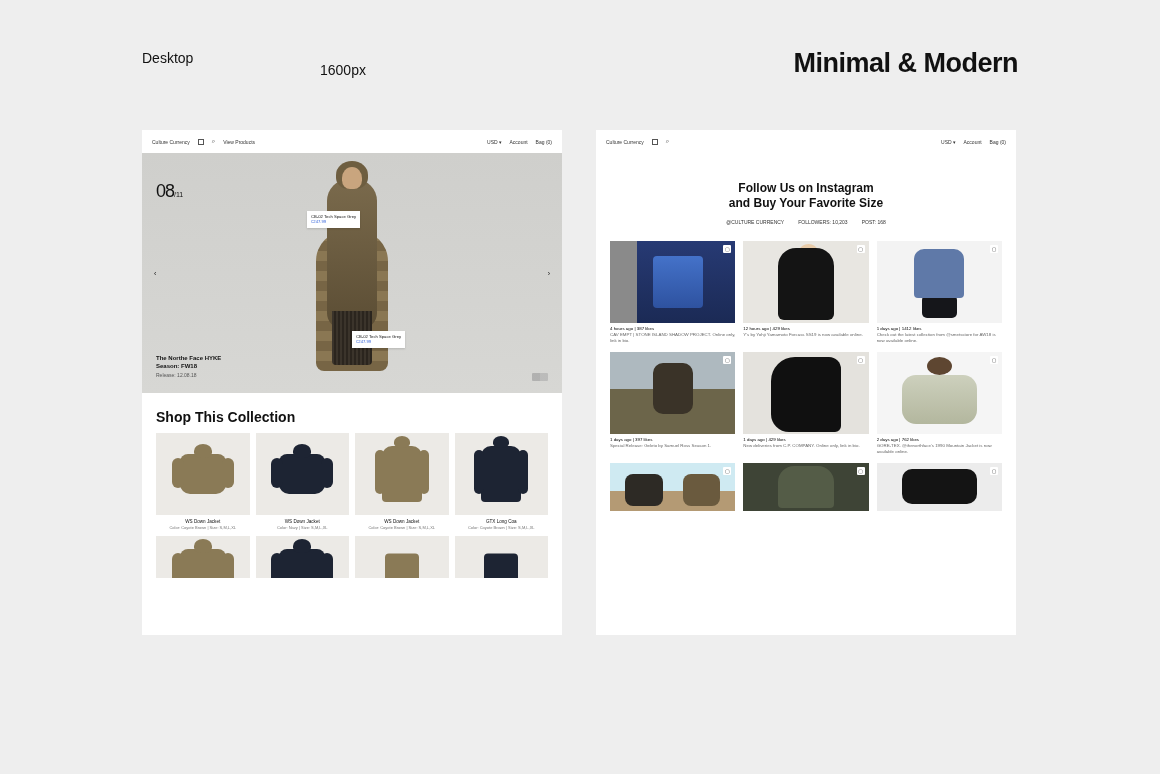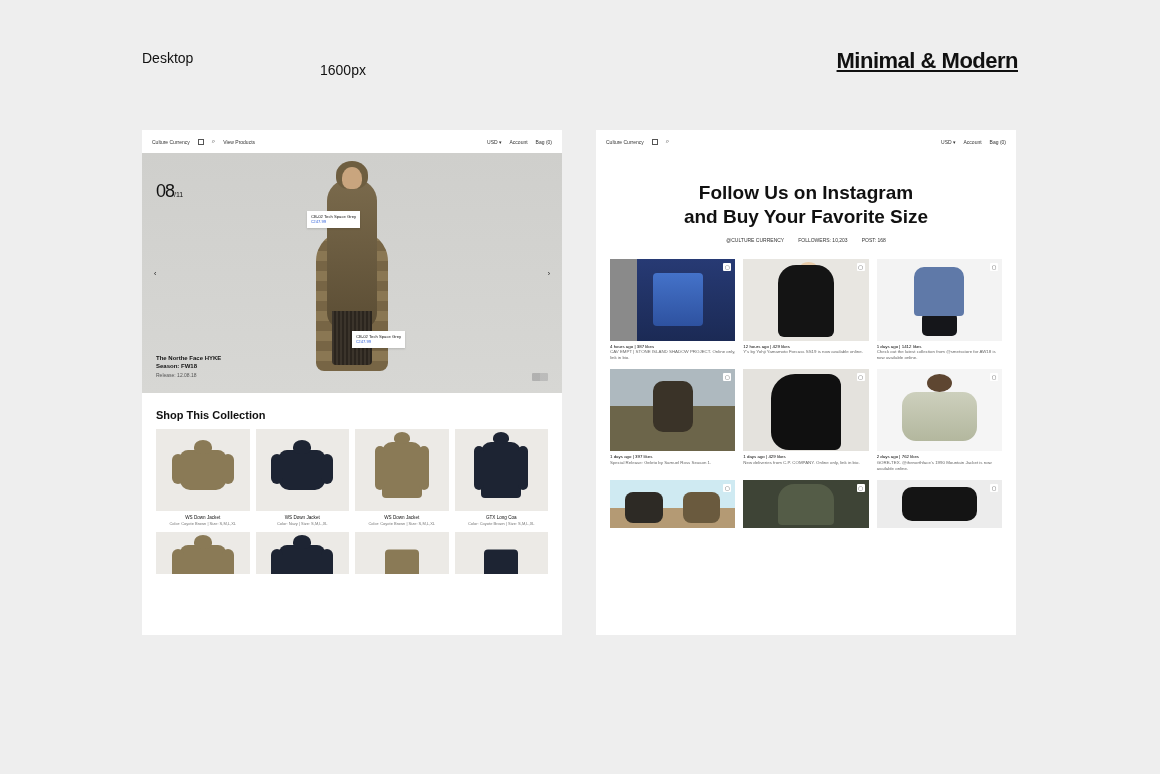--- a/index.html
+++ b/index.html
@@ -9,21 +9,21 @@
     width: 1160px;
     height: 774px;
     position: relative;
     color: #111;
   }
   .meta-label { position:absolute; font-size:14px; color:#111; }
   .meta-desktop { top:50px; left:142px; }
   .meta-width   { top:62px; left:320px; }
   .headline {
     position:absolute; top:48px; right:142px;
-    font-size:22px; font-weight:600; letter-spacing:-0.5px;text-decoration:underline;
+    font-size:27px; font-weight:600; letter-spacing:-0.5px;
   }
 
   
   .mock {
     position:absolute; top:130px; width:420px; height:505px;
     background:#fff; overflow:hidden; font-size:5px; color:#111;
   }
   .mock-left  { left:142px; }
   .mock-right { left:596px; }
 
@@ -63,21 +63,21 @@
                background:repeating-linear-gradient(90deg,#3b342b 0 2px,#2b251e 2px 4px);
                border-radius:0 0 4px 4px; }
 
   .tag { position:absolute; background:#fff; font-size:4.2px; padding:3px 4px;
          box-shadow:0 1px 2px rgba(0,0,0,.15); min-width:50px; line-height:1.25; }
   .tag .price { color:#2e5fd9; }
   .tag.t1 { top:58px; left:165px; }
   .tag.t2 { top:178px; left:210px; }
 
   
-  .shop-head { padding:16px 14px 8px; font-size:11px; font-weight:600; }
+  .shop-head { padding:16px 14px 8px; font-size:14px; font-weight:600; }
   .pgrid { display:grid; grid-template-columns:repeat(4,1fr); gap:6px; padding:0 14px 20px; }
   .pcard { }
   .pimg { height:82px; background:#eceae6; position:relative; overflow:hidden; }
   .pimg.half { height:42px; }
   .ptxt { text-align:center; font-size:4.6px; margin-top:4px; line-height:1.3; }
   .ptxt .meta { color:#777; font-size:4px; }
   .garment { position:absolute; left:50%; top:50%; transform:translate(-50%,-50%); }
   .jkt { width:46px; height:40px; border-radius:8px 8px 10px 10px; position:relative; }
   .jkt::before,.jkt::after{content:"";position:absolute;top:4px;width:12px;height:30px;border-radius:6px;}
   .jkt::before{left:-8px;} .jkt::after{right:-8px;}
@@ -85,21 +85,21 @@
   .coat { width:40px; height:56px; border-radius:10px 10px 4px 4px; position:relative; }
   .coat::before,.coat::after{content:"";position:absolute;top:4px;width:10px;height:44px;border-radius:5px;}
   .coat::before{left:-7px;} .coat::after{right:-7px;}
   .coat .hood{position:absolute;left:12px;top:-10px;width:16px;height:12px;border-radius:50% 50% 40% 40%;}
   .c-tan  , .c-tan::before , .c-tan::after , .c-tan .hood  { background:#8a7a56; }
   .c-navy , .c-navy::before, .c-navy::after, .c-navy .hood { background:#1d2433; }
   .pants  { width:34px; height:34px; background:#1d2433; border-radius:4px 4px 2px 2px; }
 
   
   .ig-head { text-align:center; padding:28px 20px 16px; }
-  .ig-head h2 { font-size:19px; font-weight:600; line-height:1.25; }
+  .ig-head h2 { font-size:12px; font-weight:600; line-height:1.25; }
   .ig-meta { margin-top:8px; font-size:5px; color:#333; display:flex; justify-content:center; gap:14px; }
   .feed { display:grid; grid-template-columns:repeat(3,1fr); gap:8px; padding:0 14px 20px; }
   .post { }
   .thumb { position:relative; height:82px; background:#ddd; overflow:hidden; }
   .thumb.short { height:48px; }
   .bagico { position:absolute; top:4px; right:4px; width:8px; height:8px; border-radius:1px;
             background:#fff; display:flex; align-items:center; justify-content:center; font-size:5px; color:#333;}
   .pmeta { font-size:4.4px; margin-top:3px; line-height:1.35; }
   .pmeta .t { color:#000; }
   .pmeta .d { color:#666; display:block; }

